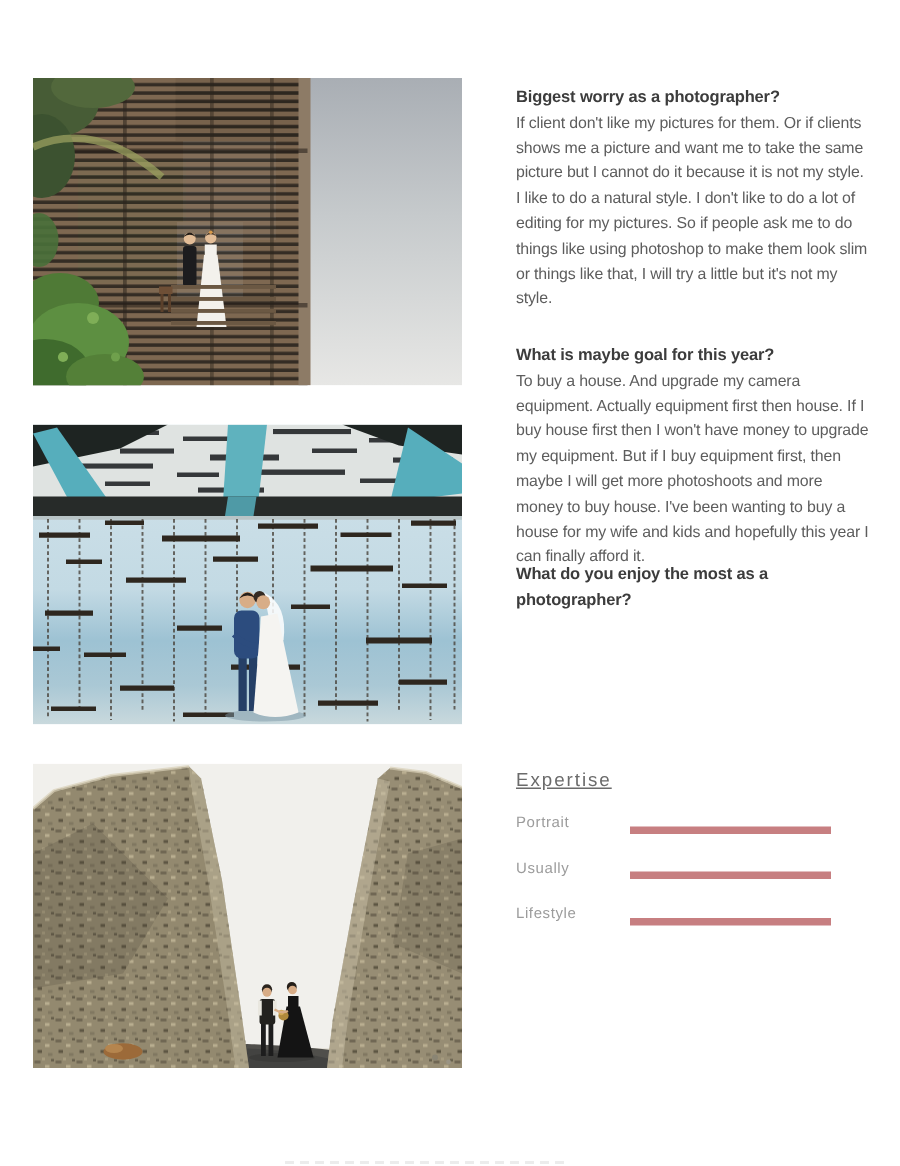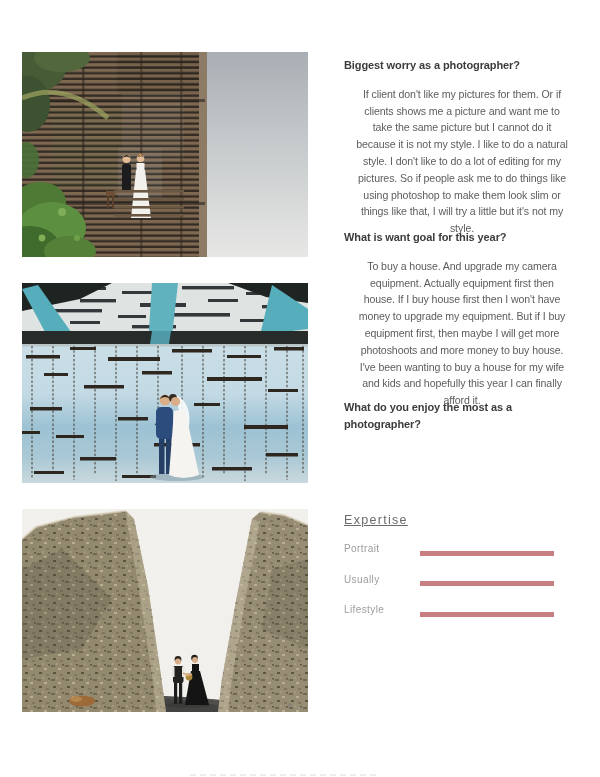--- a/index.html
+++ b/index.html
@@ -8,23 +8,23 @@
 
   figure{margin:0;position:absolute;left:22px;width:286px;overflow:hidden;}
   #ph1{top:52px;height:205px;}
   #ph2{top:283px;height:200px;}
   #ph3{top:509px;height:203px;}
   figure svg{width:100%;height:100%;display:block;}
 
   .qa{position:absolute;left:344px;width:236px;}
   #qa1{top:57px;}
   #qa2{top:229px;}
-  #qa3{top:399px;}
+  #qa3{top:375px;}
   .qa h3{margin:0;font-size:11px;font-weight:bold;color:#3c3c3c;line-height:16.8px;letter-spacing:-0.1px;}
-  .qa p{margin:12px;font-size:10.6px;color:#5d5d5d;line-height:16.8px;letter-spacing:-0.1px;text-align:center;}
+  .qa p{margin:0;font-size:10.6px;color:#5d5d5d;line-height:16.8px;letter-spacing:-0.1px;}
 
   .expertise{position:absolute;left:344px;top:512px;width:236px;}
   .expertise h2{margin:0 0 14px 0;font-size:12.5px;font-weight:normal;color:#6b6b6b;letter-spacing:1.3px;line-height:16px;text-decoration:underline;}
   .skill-row{display:flex;align-items:flex-end;margin-bottom:17px;}
   .skill-label{width:76px;flex:none;font-size:10px;color:#9c9c9c;line-height:13.5px;letter-spacing:0.4px;}
   .skill-bar{width:134px;height:5px;margin-top:3px;background:transparent;}
   .skill-fill{display:block;height:5px;background:var(--accent,#c77f81);}
 
   .bottom-dashes{position:absolute;left:190px;top:774px;width:186px;border-top:2px dashed #ececec;}
 </style>
@@ -260,21 +260,21 @@
       </g>
     </svg>
   </figure>
 
   <section class="qa" id="qa1">
     <h3>Biggest worry as a photographer?</h3>
     <p>If client don't like my pictures for them. Or if clients shows me a picture and want me to take the same picture but I cannot do it because it is not my style. I like to do a natural style. I don't like to do a lot of editing for my pictures. So if people ask me to do things like using photoshop to make them look slim or things like that, I will try a little but it's not my style.</p>
   </section>
 
   <section class="qa" id="qa2">
-    <h3>What is want goal for this year?</h3>
+    <h3>What is maybe goal for this year?</h3>
     <p>To buy a house. And upgrade my camera equipment. Actually equipment first then house. If I buy house first then I won't have money to upgrade my equipment. But if I buy equipment first, then maybe I will get more photoshoots and more money to buy house. I've been wanting to buy a house for my wife and kids and hopefully this year I can finally afford it.</p>
   </section>
 
   <section class="qa" id="qa3">
     <h3>What do you enjoy the most as a photographer?</h3>
   </section>
 
   <section class="expertise">
     <h2>Expertise</h2>
 

